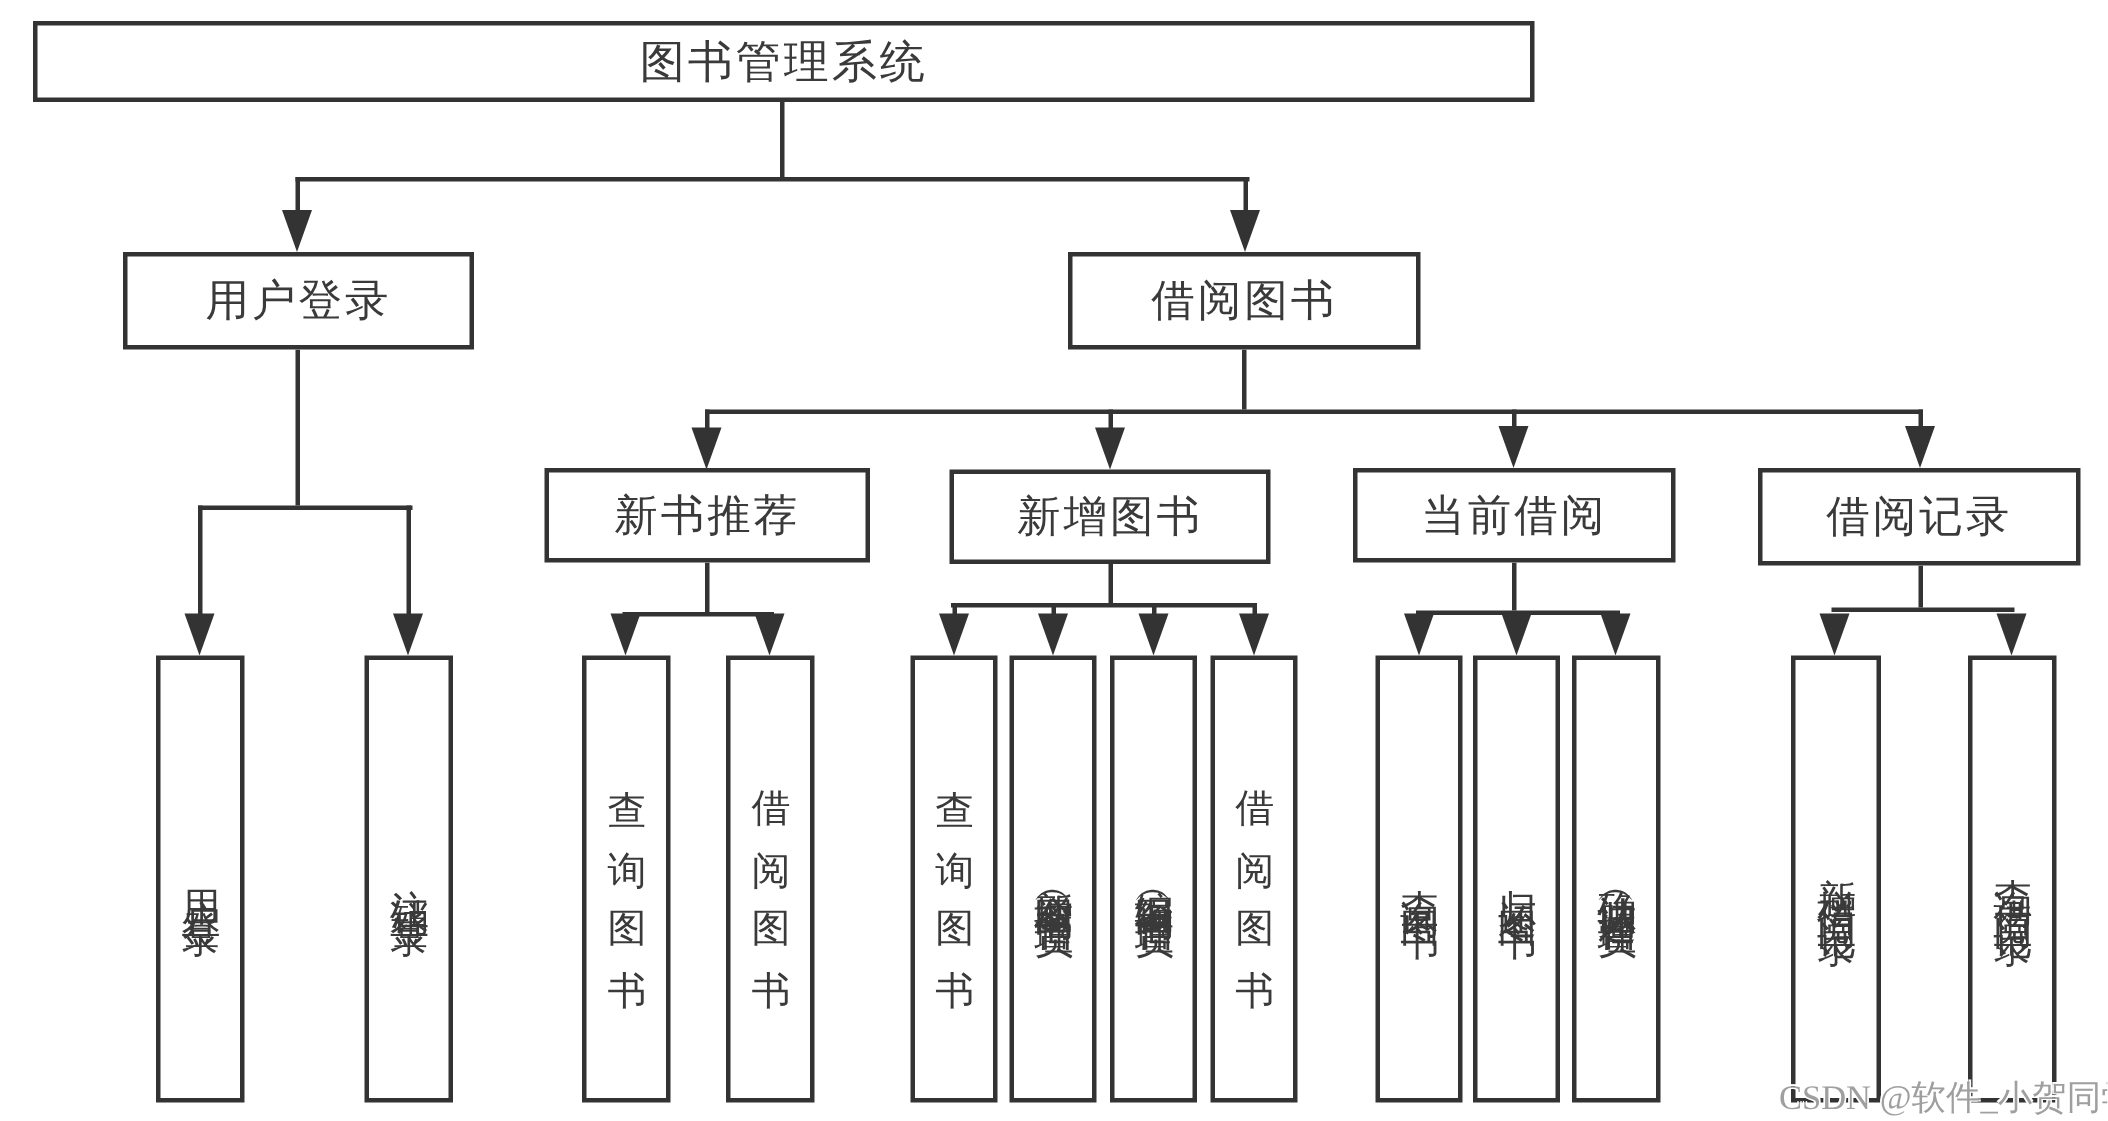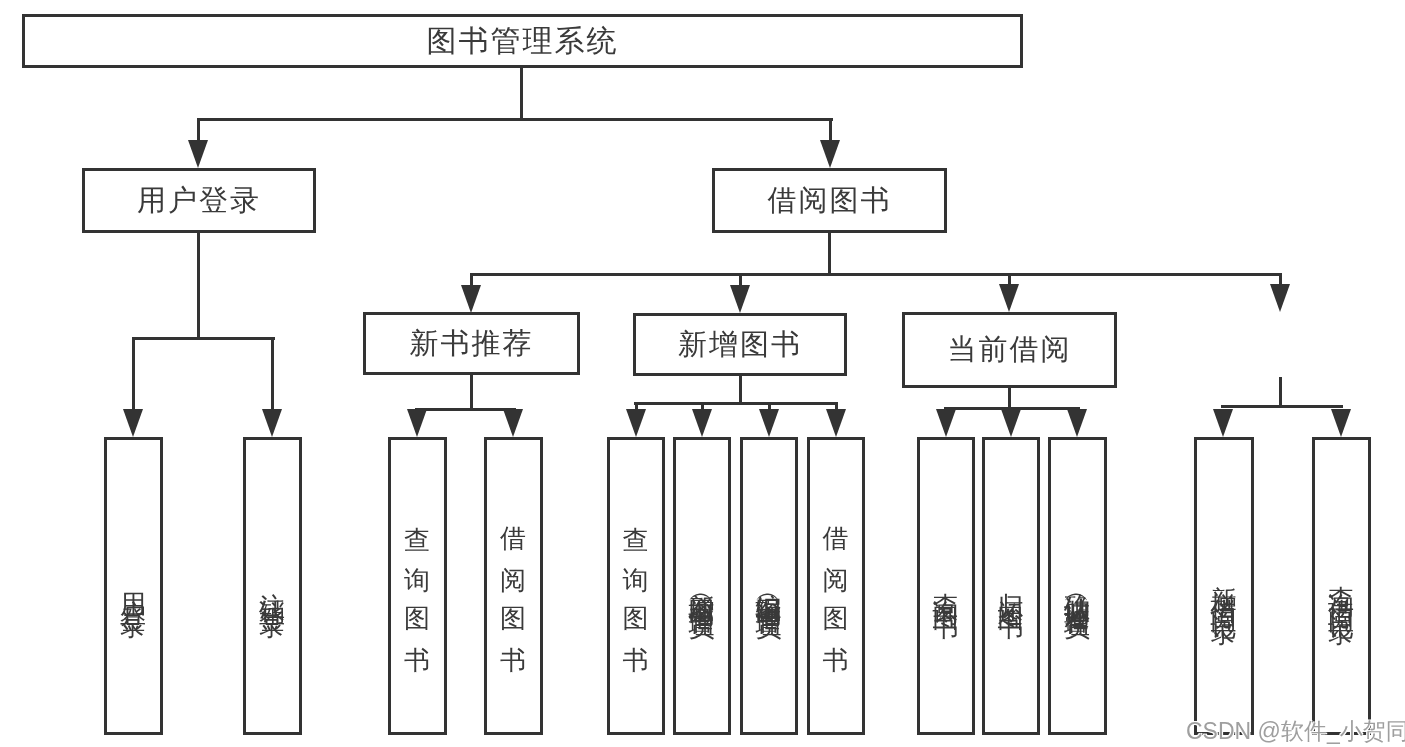--- a/index.html
+++ b/index.html
@@ -1,20 +1,20 @@
 <!DOCTYPE html>
 <html><head>
 <meta charset="utf-8">
 <style>
   html,body{margin:0;padding:0;background:#ffffff;}
   #canvas{
     position:relative;
     width:1405px;height:747px;
     background:#ffffff;
-    font-family:Liberation Sans, sans-serif;
+    font-family:Liberation Serif, serif;
     overflow:hidden;
   }
   .box{
     position:absolute;
     box-sizing:border-box;
     border:3px solid #333333;
     background:#ffffff;
     display:flex;
     align-items:center;
     justify-content:center;
@@ -107,21 +107,22 @@
   <div class="ar" style="left:1213px;top:409px;"></div>
   <div class="ar" style="left:1331px;top:409px;"></div>
 
   <div class="box hbox root-box" style="left:22px;top:14px;width:1001px;height:54px;">图书管理系统</div>
 
   <div class="box hbox" style="left:82px;top:168px;width:234px;height:65px;">用户登录</div>
   <div class="box hbox" style="left:712px;top:168px;width:235px;height:65px;">借阅图书</div>
 
   <div class="box hbox" style="left:363px;top:312px;width:217px;height:63px;">新书推荐</div>
   <div class="box hbox" style="left:633px;top:313px;width:214px;height:63px;">新增图书</div>
-  <div class="box hbox" style="left:902px;top:312px;width:215px;height:76px;">当前借阅</div>
+  <div class="box hbox" style="left:902px;top:312px;width:215px;height:63px;">当前借阅</div>
+  <div class="box hbox" style="left:1172px;top:312px;width:215px;height:65px;">借阅记录</div>
 
   <div class="box vbox" style="left:104px;top:437px;width:59px;height:298px;">用户登录</div>
   <div class="box vbox" style="left:243px;top:437px;width:59px;height:298px;">注销登录</div>
 
   <div class="box vbox spread" style="left:388px;top:437px;width:59px;height:298px;">查询图书</div>
   <div class="box vbox spread" style="left:484px;top:437px;width:59px;height:298px;">借阅图书</div>
 
   <div class="box vbox spread" style="left:607px;top:437px;width:58px;height:298px;">查询图书</div>
   <div class="box vbox tight" style="left:673px;top:437px;width:58px;height:298px;">新增图书（管理员）</div>
   <div class="box vbox tight" style="left:740px;top:437px;width:58px;height:298px;">编辑图书（管理员）</div>

